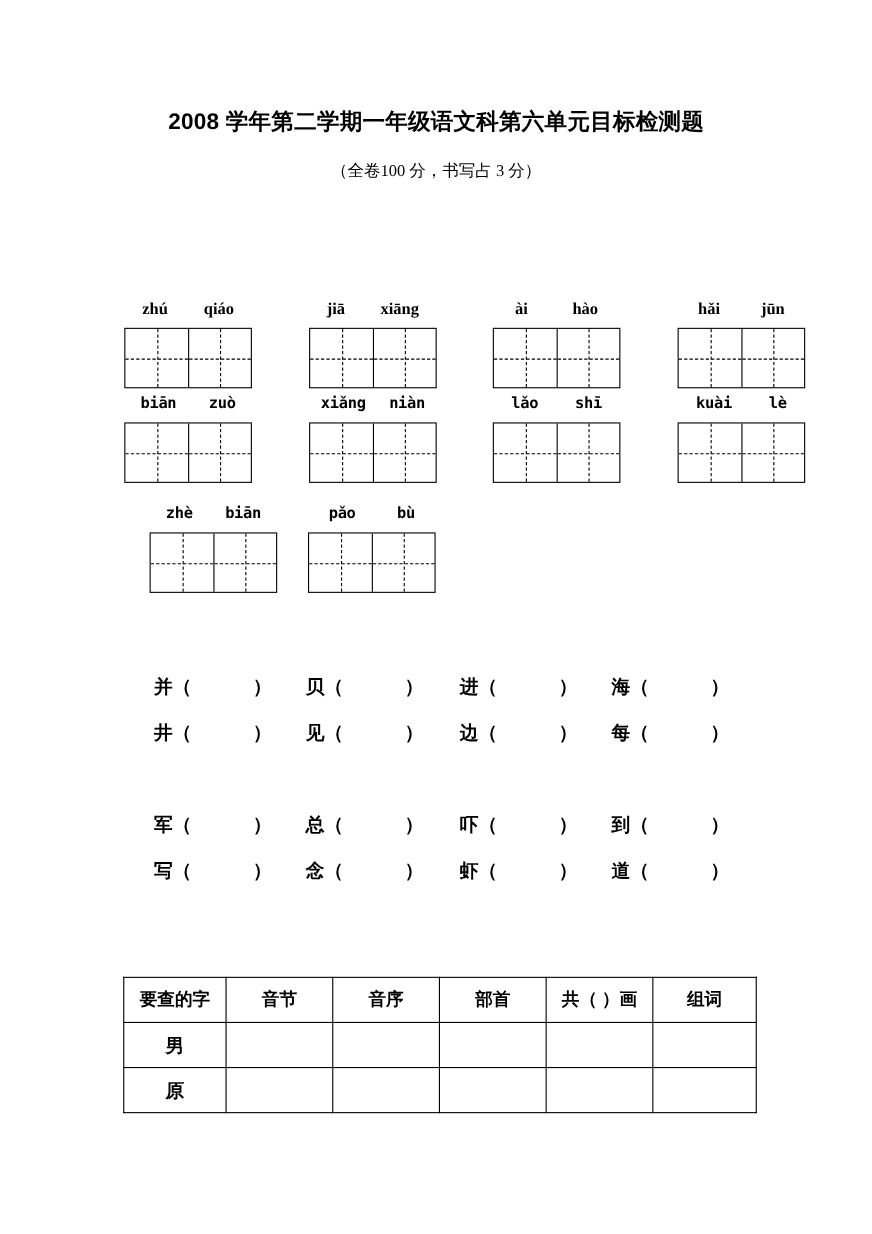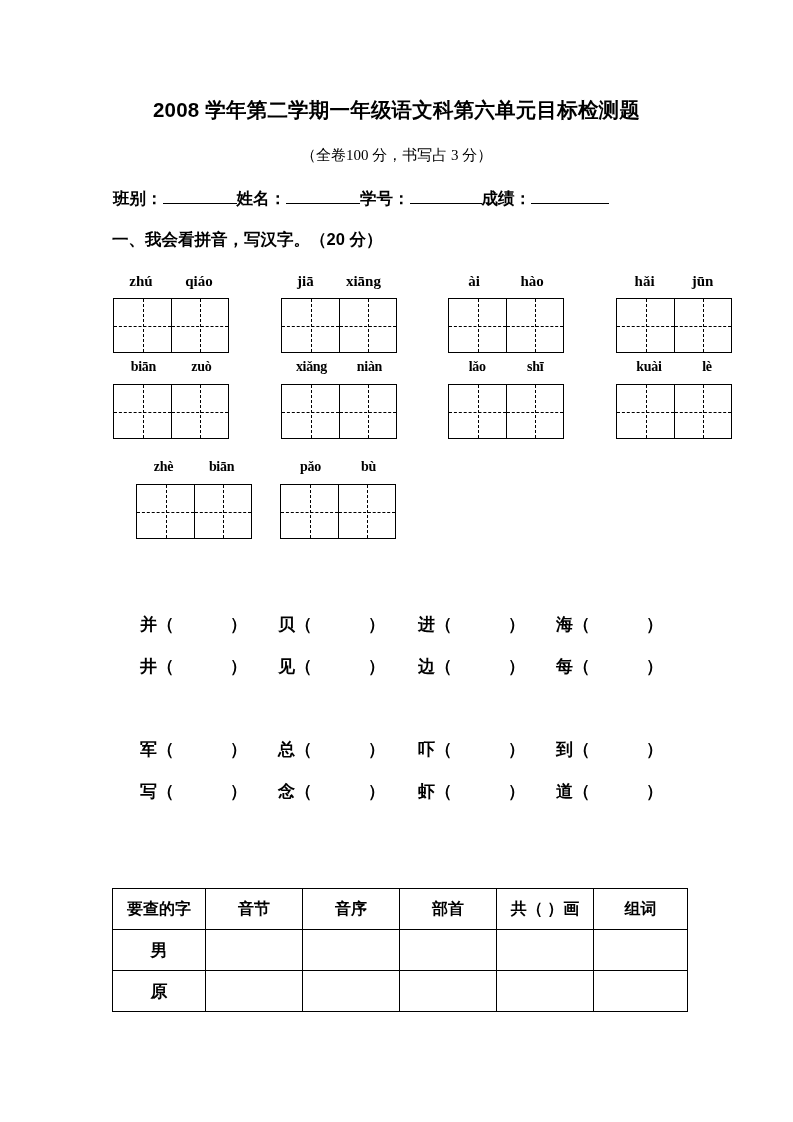--- a/index.html
+++ b/index.html
@@ -102,21 +102,21 @@
   .pinyin.mono {
     font-family: "DejaVu Sans Mono", "Liberation Mono", monospace;
     font-size: 14px;
     font-weight: bold;
     letter-spacing: -0.3px;
   }
   .pinyin.serif {
     font-family: "Liberation Serif", "DejaVu Serif", serif;
     font-weight: bold;
   }
-  .pinyin span { display: inline-block; font-family: Liberation Serif, serif; }
+  .pinyin span { display: inline-block; }
 
   .tzg {
     position: absolute;
     top: 26px;
     left: 0;
     display: flex;
     border: 1.6px solid #000;
     background: #fff;
   }
   .tzg-cell {
@@ -211,25 +211,21 @@
   }
 </style>
 </head>
 <body>
 
 <div class="page">
 
   <div class="doc-title">2008 学年第二学期一年级语文科第六单元目标检测题</div>
   <div class="doc-subtitle">（全卷100 分，书写占 3 分）</div>
 
-  <div class="info-line">
-    <span>班别：</span><span class="blank b1"></span><span>姓名：</span><span class="blank b2"></span><span>学号：</span><span class="blank b3"></span><span>成绩：</span><span class="blank b4"></span>
-  </div>
-
-  <div class="sec-head" id="sec1-head">一、我会看拼音，写汉字。（20 分）</div>
+
 
   <div class="pin-row" id="pin-row-1">
       <div class="pin-group" style="left: 113px;">
         <div class="pinyin serif">
           <span>zhú</span>
           <span>qiáo</span>
         </div>
         <div class="tzg">
           <div class="tzg-cell"></div>
           <div class="tzg-cell"></div>

